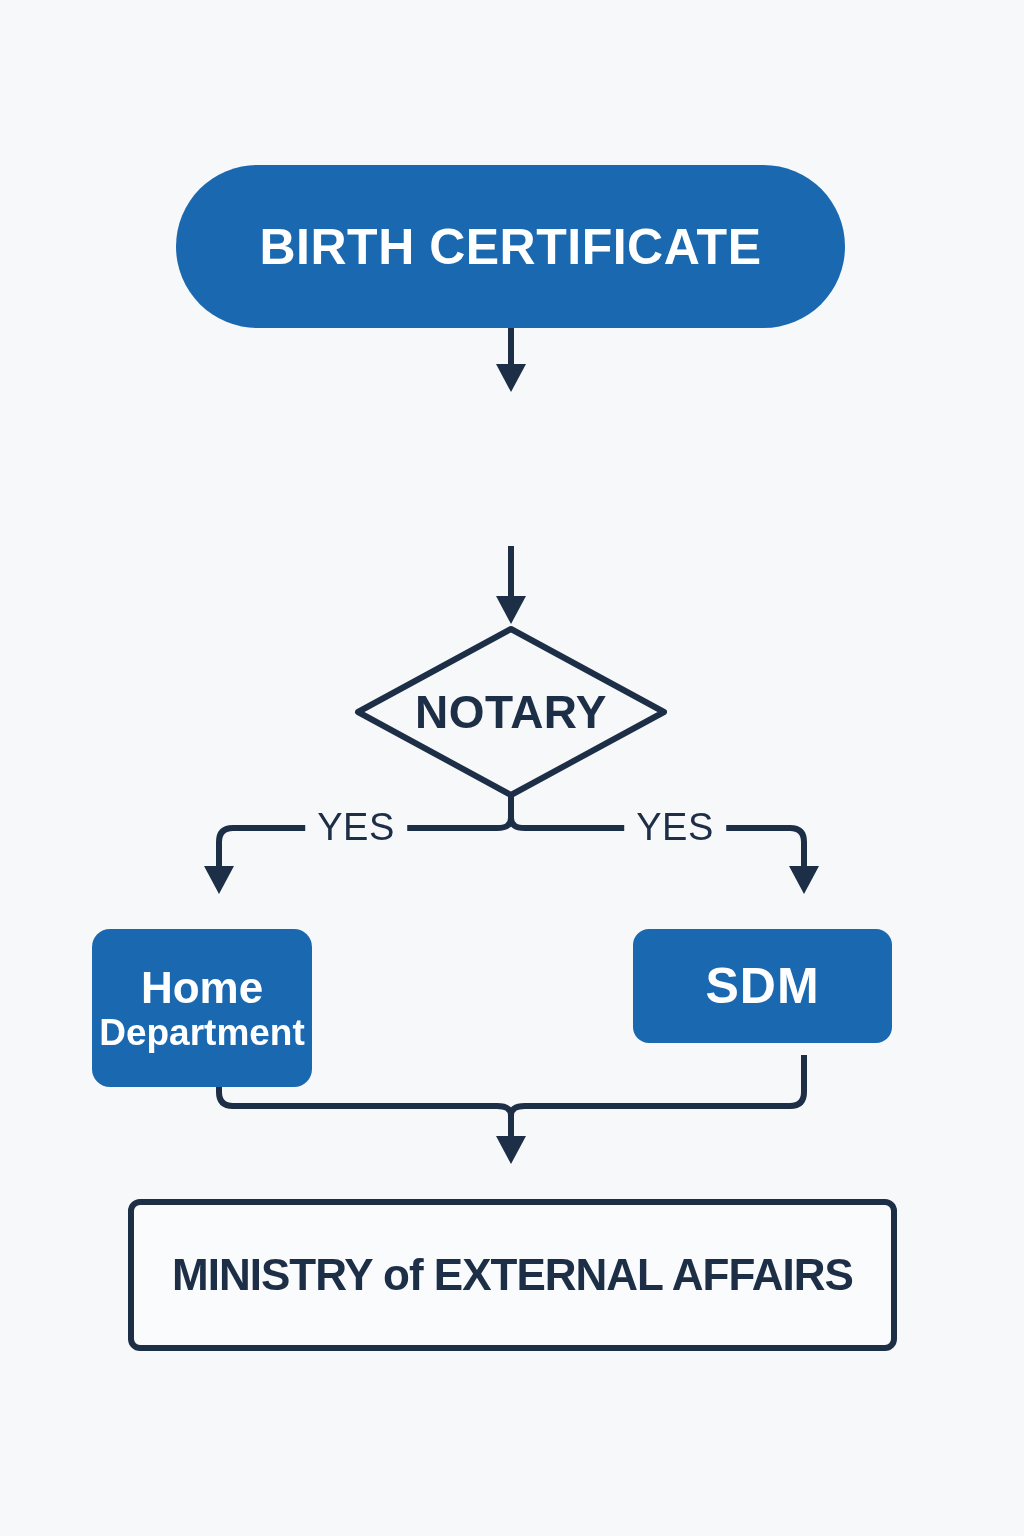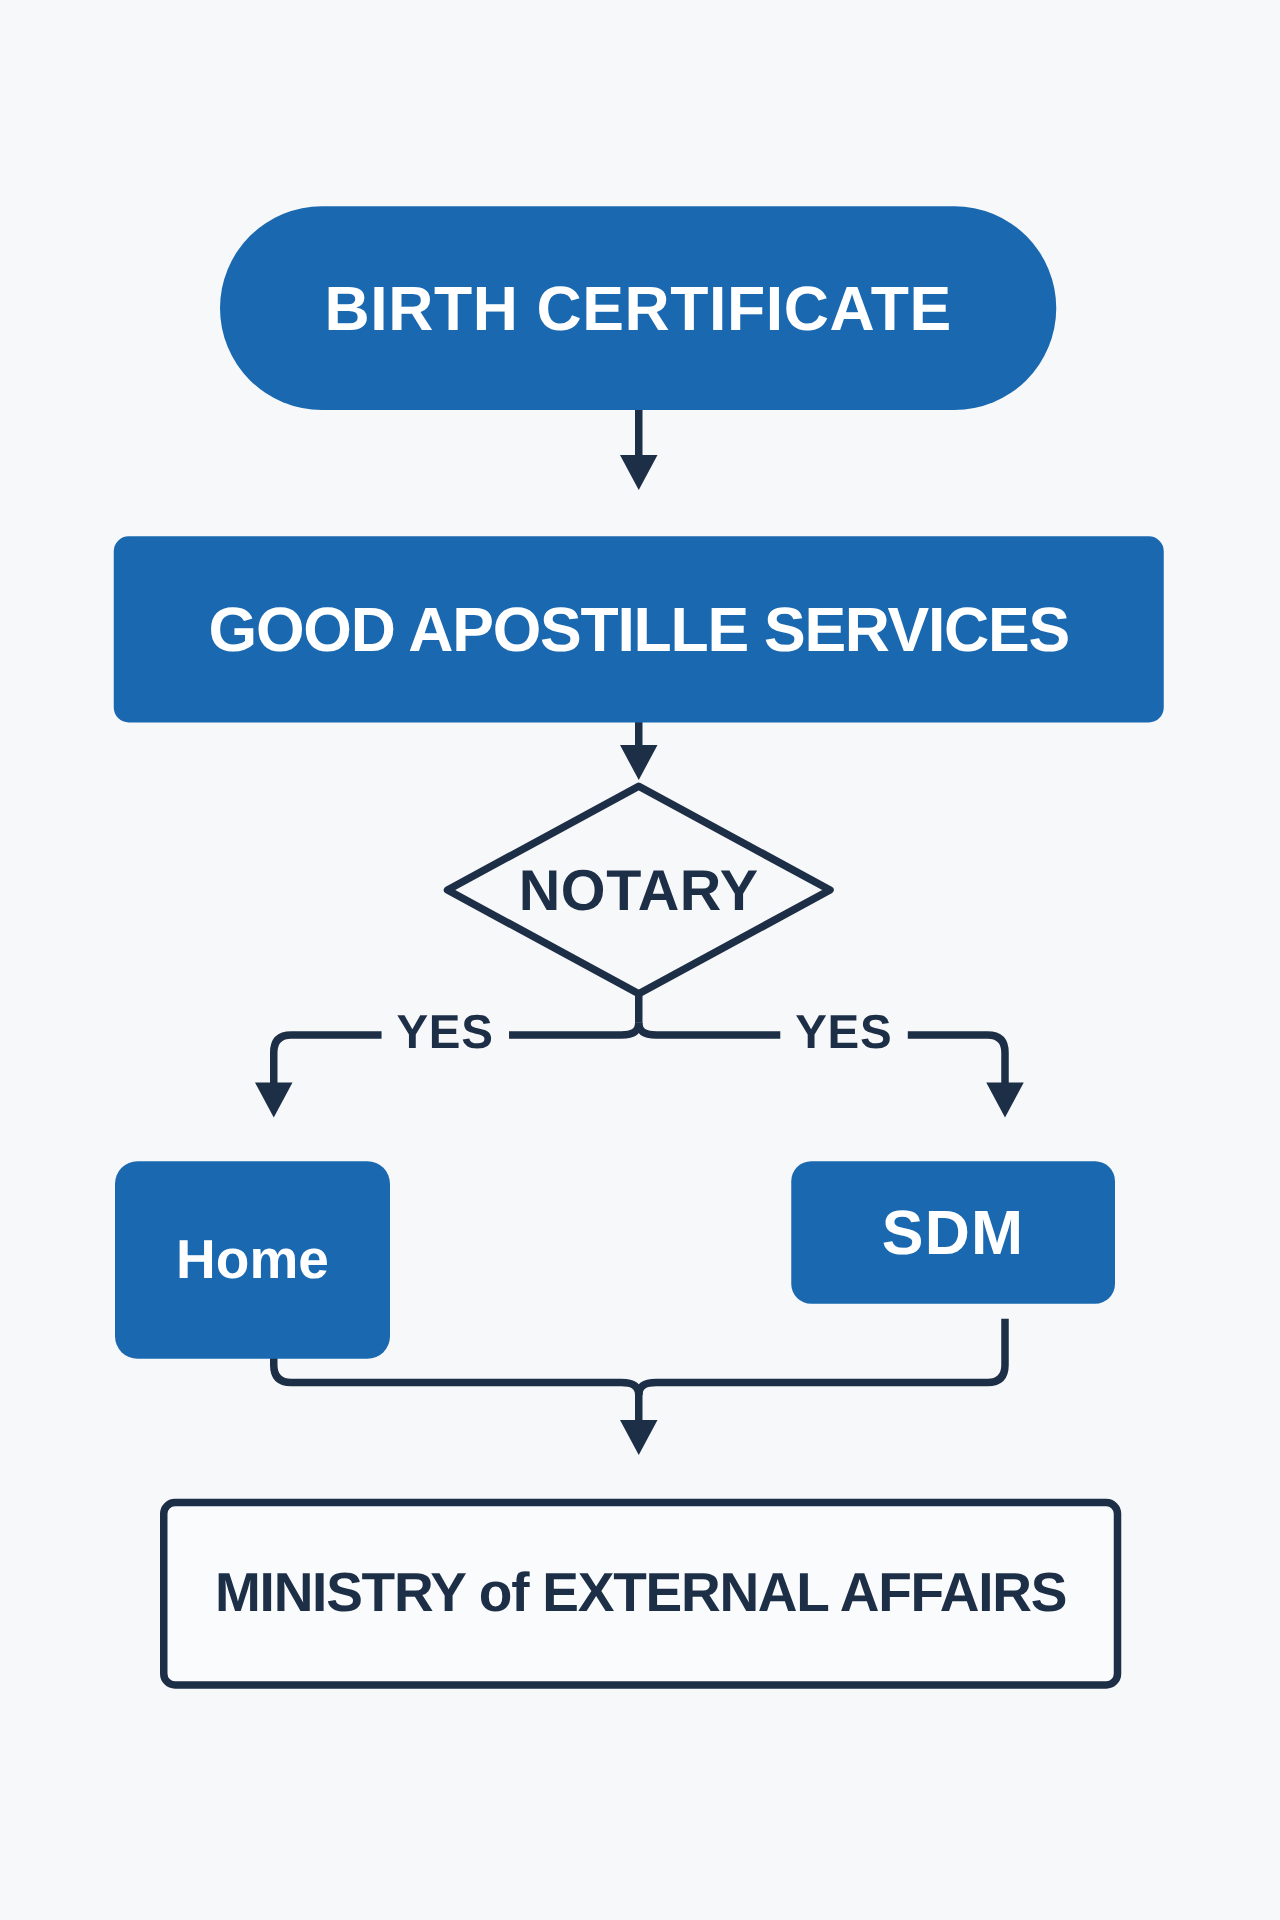--- a/index.html
+++ b/index.html
@@ -63,21 +63,21 @@
     font-weight: 700;
     font-size: 46px;
     letter-spacing: 0.5px;
     text-align: center;
   }
   .edge-label {
     position: absolute;
     transform: translate(-50%, -52%);
     background: #f7f8f9;
     color: #1d2e47;
-    font-weight: 700;
+    font-weight: 400;
     font-size: 38px;
     padding: 0 12px;
     letter-spacing: 0.5px;
   }
   .edge-label.left { left: 356px; top: 828px; }
   .edge-label.right { left: 675px; top: 828px; }
   .node.home {
     left: 92px; top: 897px;
     width: 220px; height: 158px;
     border-radius: 18px;
@@ -136,31 +136,29 @@
       <polygon points="204,866 234,866 219,894"></polygon>
       <polygon points="789,866 819,866 804,894"></polygon>
       <polygon points="496,1136 526,1136 511,1164"></polygon>
     </g>
   </svg>
 
   <div class="node blue pill">
     <span>BIRTH CERTIFICATE</span>
   </div>
 
-  <div class="node blue process-wide">
-    <span>GOOD APOSTILLE SERVICES</span>
-  </div>
 
   <div class="decision-label">NOTARY</div>
 
   <span class="edge-label left">YES</span>
   <span class="edge-label right">YES</span>
 
   <div class="node blue home">
     <span class="line1">Home</span>
+    <span class="line2">Department</span>
   </div>
 
   <div class="node blue sdm">
     <span>SDM</span>
   </div>
 
   <div class="node terminal">
     <span>MINISTRY of EXTERNAL AFFAIRS</span>
   </div>
 

